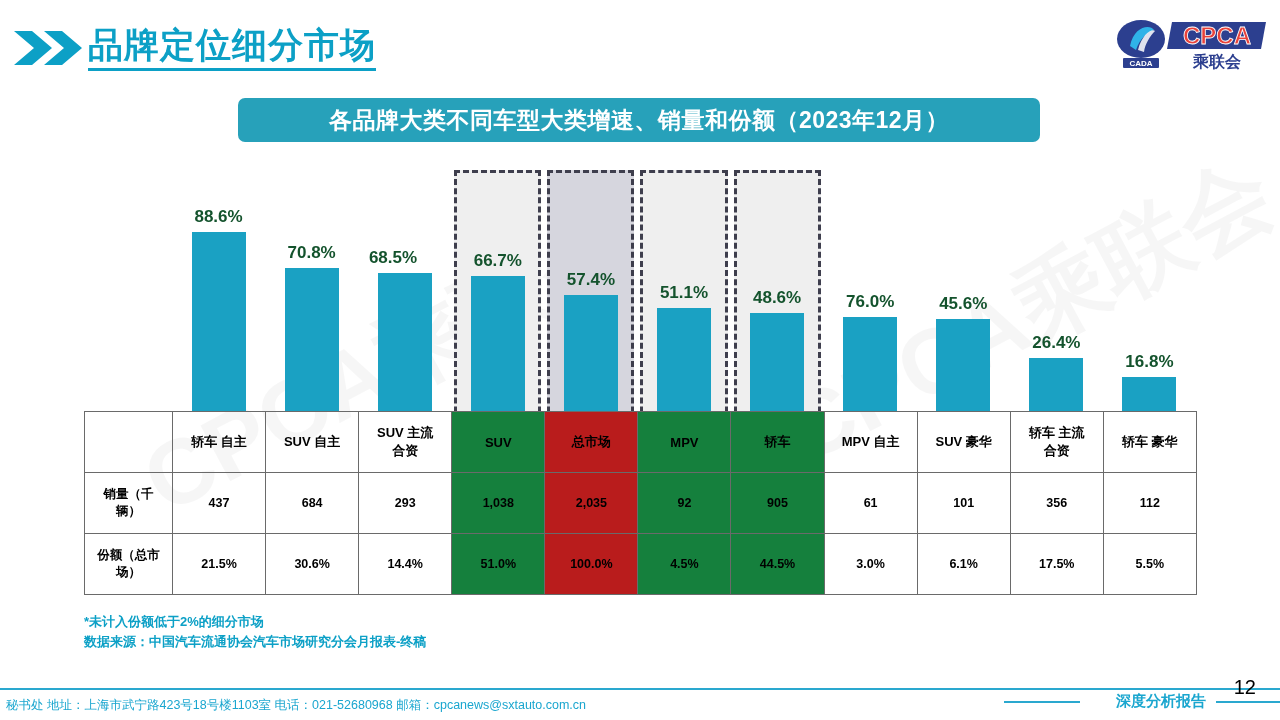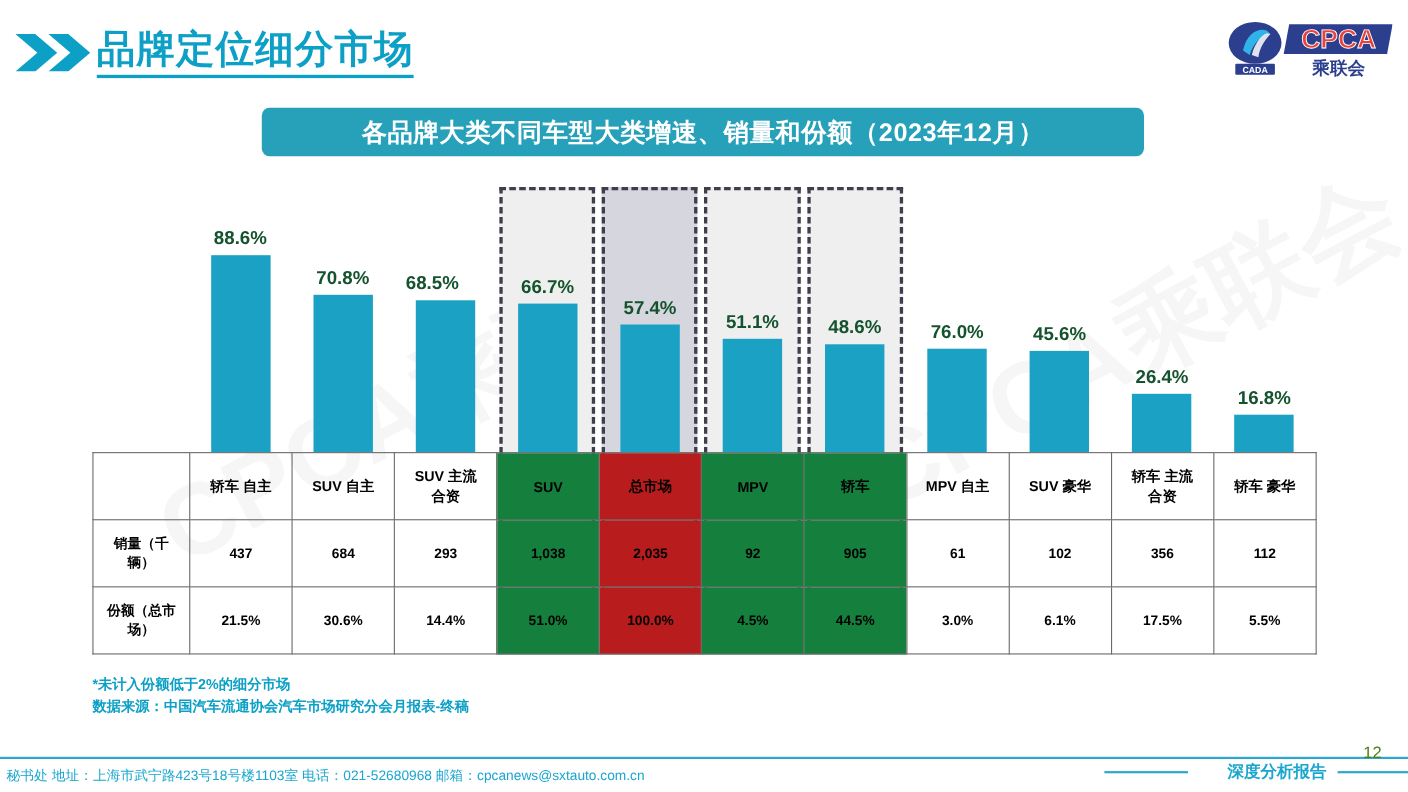--- a/index.html
+++ b/index.html
@@ -82,21 +82,21 @@
   #footer-text{
     position:absolute;left:6px;top:697px;
     font-size:12.5px;color:#1aa6cf;white-space:nowrap;
   }
   #footer-brand{
     position:absolute;right:74px;top:692px;
     font-size:15px;font-weight:700;color:#1aa6cf;font-family:"Liberation Serif",serif;
   }
   #page-number{
     position:absolute;right:24px;top:676px;
-    font-size:15px;color:#4d7c0f;text-align:center;
+    font-size:20px;color:#000000;text-align:center;
   }
   #fr-line-left{position:absolute;right:200px;top:701px;width:76px;height:2px;background:#2aa8cf;}
   #fr-line-right{position:absolute;right:0px;top:701px;width:64px;height:2px;background:#2aa8cf;}
 </style>
 </head>
 <body>
 
 <div id="header">
   <div id="chevrons">
     <svg width="72" height="34" viewBox="0 0 72 34">
@@ -191,21 +191,21 @@
       <tr class="body">
         <td class="rowhdr">销量（千辆）</td>
         <td>437</td>
         <td>684</td>
         <td>293</td>
         <td class="hl-light">1,038</td>
         <td class="hl-dark">2,035</td>
         <td class="hl-light">92</td>
         <td class="hl-light">905</td>
         <td>61</td>
-        <td>102</td>
+        <td>101</td>
         <td>356</td>
         <td>112</td>
       </tr>
       <tr class="body">
         <td class="rowhdr">份额（总市场）</td>
         <td>21.5%</td>
         <td>30.6%</td>
         <td>14.4%</td>
         <td class="hl-light">51.0%</td>
         <td class="hl-dark">100.0%</td>

